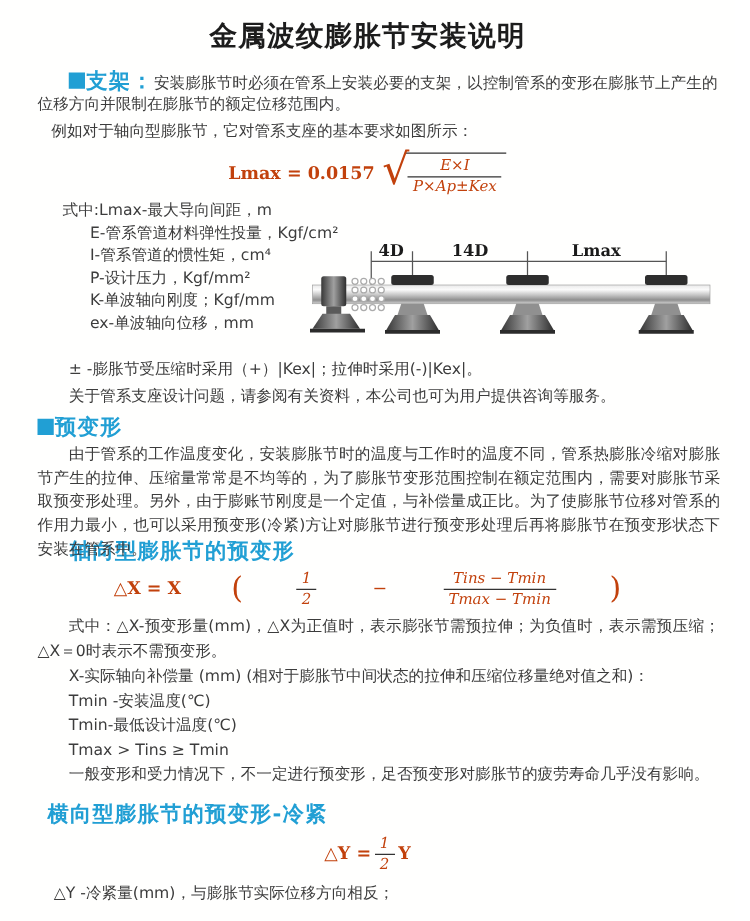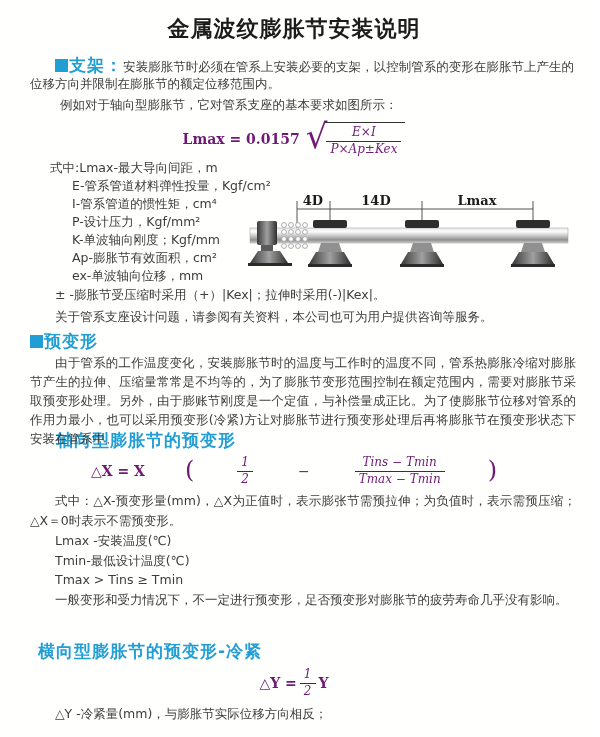--- a/index.html
+++ b/index.html
@@ -13,21 +13,21 @@
     letter-spacing:1px;
   }
   .sq{display:inline-block;width:13px;height:13px;background:#219fd4;vertical-align:-1px;margin-right:1px;}
   .sec-head-inline{font-size:17px;font-weight:bold;color:#219fd4;letter-spacing:1px;}
   .para{text-align:justify;line-height:17px;}
   .body2{line-height:19px;text-align:justify;text-indent:2em;}
   .defs{line-height:18px;white-space:nowrap;}
   .defs .def-item{padding-left:22px;}
   .defs .def-item:first-child{padding-left:0;}
   .sub-head{font-size:17px;font-weight:bold;color:#219fd4;letter-spacing:1px;}
-  .formula{font-family:"DejaVu Serif","Liberation Serif",serif;color:#701a75;display:flex;align-items:center;justify-content:center;left:0;right:0;}
+  .formula{font-family:"DejaVu Serif","Liberation Serif",serif;color:#c2410c;display:flex;align-items:center;justify-content:center;left:0;right:0;}
   .f-bold{font-weight:bold;font-size:14px;}
   .frac{display:inline-block;text-align:center;font-style:italic;font-size:12px;line-height:1.15;vertical-align:middle;margin:0 3px;}
   .frac .fn{display:block;border-bottom:1px solid #333;padding:0 4px 1px;}
   .frac .fd{display:block;padding:1px 4px 0;}
   .rad{display:inline-flex;align-items:center;margin-left:6px;}
   .rad-sign{font-size:34px;font-weight:400;line-height:0.9;transform:translateY(-3px);font-style:normal;}
   .rad-body{border-top:1.5px solid #333;padding:3px 4px 0 2px;margin-left:-3px;}
   .big-paren{font-size:24px;font-weight:400;line-height:1;transform:translateY(-1px);}
   .f-mid{font-size:14px;margin:0 2px;}
   .items{line-height:19.5px;white-space:nowrap;}
@@ -36,42 +36,41 @@
 </head>
 <body>
 
 <div class="page">
 
   <div class="abs title">金属波纹膨胀节安装说明</div>
 
   <div class="abs para" style="left:30px;right:14px;top:57px;">
     <span style="margin-left:2em;"></span><span class="sq"></span><span class="sec-head-inline">支架：</span><span>安装膨胀节时必须在管系上安装必要的支架，以控制管系的变形在膨胀节上产生的位移方向并限制在膨胀节的额定位移范围内。</span>
   </div>
-  <div class="abs" style="left:60px;top:97px;">例如对于轴向型膨胀节，它对管系支座的基本要求如图所示：</div>
+  <div class="abs" style="left:41px;top:97px;">例如对于轴向型膨胀节，它对管系支座的基本要求如图所示：</div>
 
   <div class="abs formula" style="top:122px;">
     <span class="f-bold">Lmax = 0.0157</span>
     <span class="rad">
       <span class="rad-sign">√</span>
       <span class="rad-body">
         <span class="frac" style="margin:0;">
           <span class="fn">E×I</span>
           <span class="fd">P×Ap±Kex</span>
         </span>
       </span>
     </span>
   </div>
 
   <div class="abs defs" style="left:35px;top:159px;margin-left:15px;">
     <div class="def-item">式中:Lmax-最大导向间距，m</div>
     <div class="def-item">E-管系管道材料弹性投量，Kgf/cm²</div>
     <div class="def-item">I-管系管道的惯性矩，cm⁴</div>
     <div class="def-item">P-设计压力，Kgf/mm²</div>
     <div class="def-item">K-单波轴向刚度；Kgf/mm</div>
-    <div class="def-item">Ap-膨胀节有效面积，cm²</div>
     <div class="def-item">ex-单波轴向位移，mm</div>
   </div>
   <div class="abs" style="left:55px;top:287px;white-space:nowrap;">± -膨胀节受压缩时采用（+）|Kex|；拉伸时采用(-)|Kex|。</div>
   <div class="abs" style="left:55px;top:309px;white-space:nowrap;">关于管系支座设计问题，请参阅有关资料，本公司也可为用户提供咨询等服务。</div>
 
   <svg class="abs" style="left:248px;top:192px;" width="335" height="92" viewBox="0 0 335 92">
     <defs>
       <linearGradient id="pg" x1="0" y1="0" x2="0" y2="1">
         <stop offset="0" stop-color="#e9e9e9"></stop>
           <stop offset="0.25" stop-color="#fbfbfb"></stop>
@@ -163,32 +162,33 @@
     <span class="frac">
       <span class="fn">Tins − Tmin</span>
       <span class="fd">Tmax − Tmin</span>
     </span>
     <span class="big-paren">)</span>
   </div>
 
   <div class="abs body2" style="left:30px;right:12px;top:491px;line-height:20px;">式中：△X-预变形量(mm)，△X为正值时，表示膨张节需预拉伸；为负值时，表示需预压缩；△X＝0时表示不需预变形。</div>
 
   <div class="abs items" style="left:55px;top:531px;">
-    <div>Lmax -安装温度(℃)</div>
+    <div>X-实际轴向补偿量 (mm) (相对于膨胀节中间状态的拉伸和压缩位移量绝对值之和)：</div>
+    <div>Tmin -安装温度(℃)</div>
     <div>Tmin-最低设计温度(℃)</div>
     <div>Tmax &gt; Tins ≥ Tmin</div>
     <div>一般变形和受力情况下，不一定进行预变形，足否预变形对膨胀节的疲劳寿命几乎没有影响。</div>
   </div>
 
   <div class="abs sub-head" style="left:38px;top:640px;">横向型膨胀节的预变形-冷紧</div>
 
   <div class="abs formula" style="top:668px;">
     <span class="f-bold">△Y =</span>
     <span class="frac">
       <span class="fn">1</span>
       <span class="fd">2</span>
     </span>
     <span class="f-bold">Y</span>
   </div>
 
-  <div class="abs" style="left:55px;top:706px;white-space:nowrap;">△Y -冷紧量(mm)，与膨胀节实际位移方向相反；</div>
+  <div class="abs" style="left:43px;top:706px;white-space:nowrap;">△Y -冷紧量(mm)，与膨胀节实际位移方向相反；</div>
 
 </div>
 
 </body></html>

